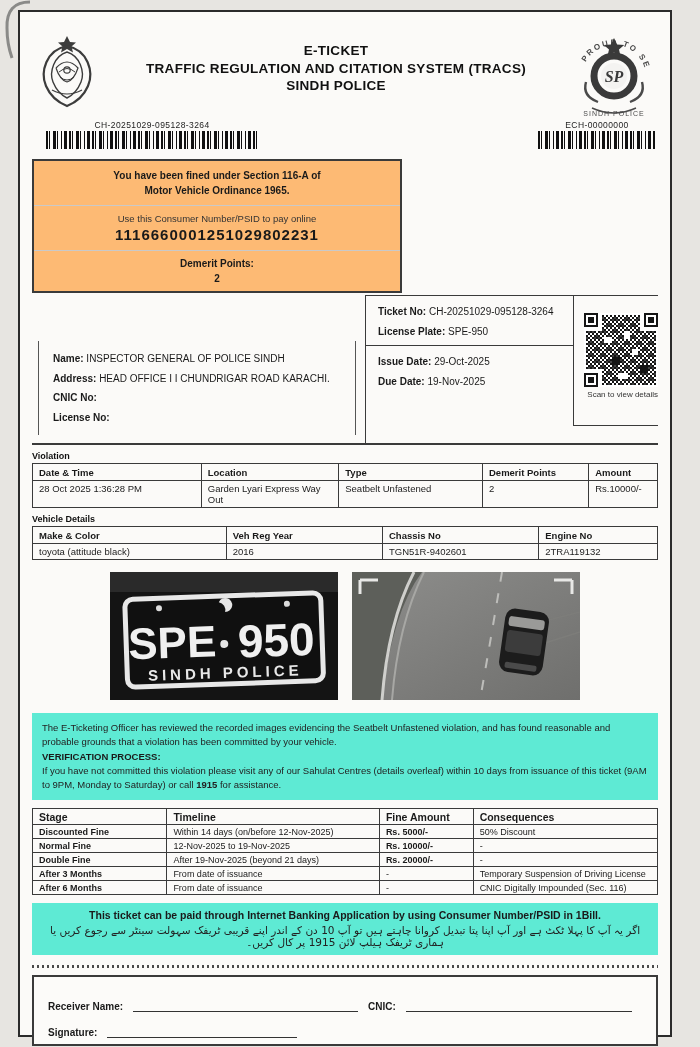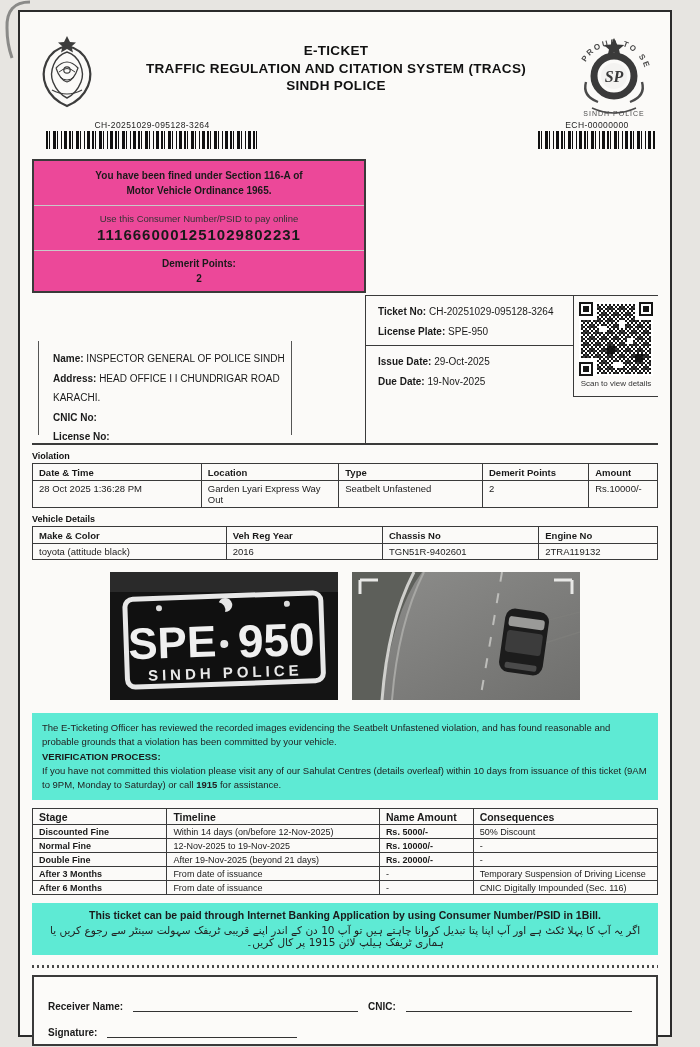--- a/index.html
+++ b/index.html
@@ -36,45 +36,45 @@
         #101010 3px 4px, transparent 4px 7px,
         #101010 7px 10px, transparent 10px 11px,
         #101010 11px 12px, transparent 12px 15px,
         #101010 15px 16px, transparent 16px 18px,
         #101010 18px 21px, transparent 21px 23px);
   }
   .bc-left { width:212px; }
   .bc-right { width:118px; }
   
   .fine-box {
-    width:334px; margin-top:10px;
+    width:370px; margin-top:10px;
     border:2px solid #3a3a3a;
-    background:#ec4899;
+    background:#fdba74;
     text-align:center;
   }
   .fine-box .sect { padding:7px 10px; }
   .fine-box .sect + .sect { border-top:1px solid #c9c9c9; }
   .fine-line { font-weight:bold; font-size:10px; line-height:1.5; }
   .psid-caption { font-size:9.5px; color:#333; }
   .psid-number { font-weight:bold; font-size:15px; letter-spacing:1px; margin-top:2px; }
   .demerit-label { font-weight:bold; font-size:10px; }
   .demerit-value { font-weight:bold; font-size:10px; margin-top:4px; }
   
   .info-section { position:relative; height:150px; border-bottom:2px solid #3a3a3a; margin-top:2px; }
-  .offender { position:absolute; left:6px; bottom:8px; top:46px; width:254px;
+  .offender { position:absolute; left:6px; bottom:8px; top:46px; width:318px;
               border-left:1.5px solid #555; border-right:1.5px solid #555; padding:8px 0 0 14px; }
   .kv { font-size:10px; line-height:1.95; }
   .kv b { font-weight:bold; }
   .mid-box { position:absolute; left:333px; top:0; width:208px; height:100%;
              border-left:1.5px solid #3a3a3a; border-top:1.5px solid #3a3a3a; }
   .mid-top { padding:6px 0 4px 12px; border-bottom:1.5px solid #3a3a3a; }
   .mid-bottom { padding:6px 0 0 12px; }
-  .qr-box { position:absolute; left:541px; top:0; right:0; height:102px;
+  .qr-box { position:absolute; left:541px; top:0; right:0; height:131px;
             border-left:1.5px solid #3a3a3a; border-top:1.5px solid #3a3a3a; border-bottom:1.5px solid #3a3a3a;
-            display:flex; flex-direction:column; align-items:center; padding-top:6px; }
+            display:flex; flex-direction:column; align-items:flex-end; padding-top:17px; }
   .qr-caption { font-size:8px; color:#333; margin-top:3px; }
   
   .section-label { font-size:9px; font-weight:bold; margin-top:6px; color:#111; }
   table.grid { width:100%; border-collapse:collapse; margin-top:2px; }
   table.grid th, table.grid td {
     border:1.5px solid #3a3a3a; text-align:left; vertical-align:top;
     padding:2px 6px; font-size:9.5px;
   }
   table.grid th { font-weight:bold; padding-top:3px; }
   table.grid td { color:#222; }
@@ -335,21 +335,21 @@
     <colgroup>
         <col style="width:21.5%">
         <col style="width:34%">
         <col style="width:15%">
         <col style="width:29.5%">
       </colgroup>
     <tbody>
         <tr>
       <th>Stage</th>
       <th>Timeline</th>
-      <th>Name Amount</th>
+      <th>Fine Amount</th>
       <th>Consequences</th>
     </tr>
     <tr>
       <td class="bold">Discounted Fine</td>
       <td>Within 14 days (on/before 12-Nov-2025)</td>
       <td class="bold">Rs. 5000/-</td>
       <td>50% Discount</td>
     </tr>
     <tr>
       <td class="bold">Normal Fine</td>

